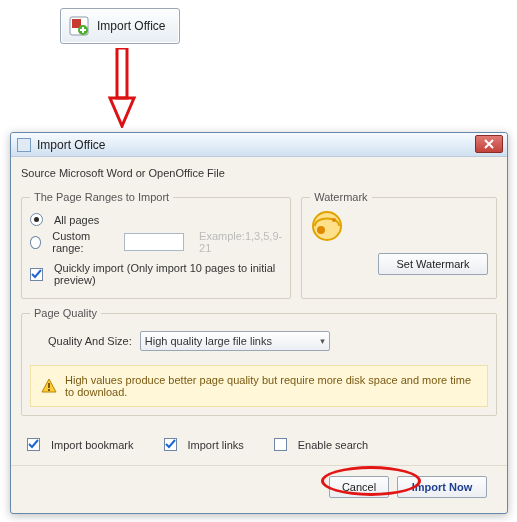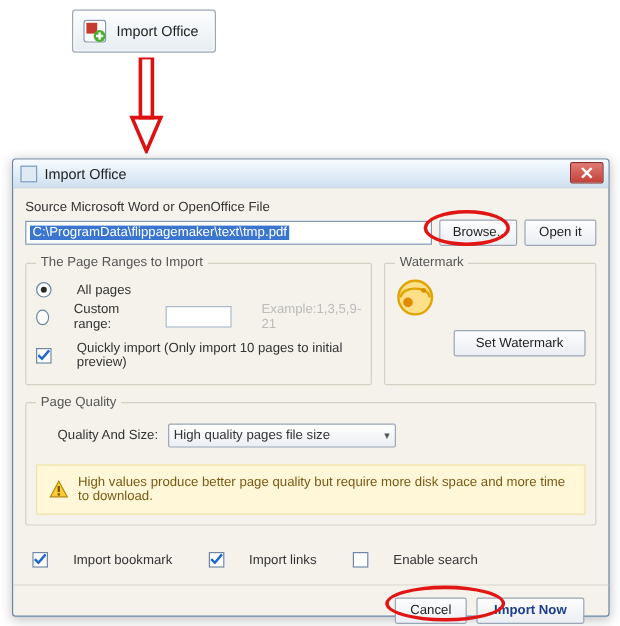--- a/index.html
+++ b/index.html
@@ -62,21 +62,21 @@
   .ring-import { bottom: 2px; right: 76px; width: 100px; height: 30px; }
 
   fieldset {
     border: 1px solid #d6d0c3; border-radius: 2px; margin: 8px 0 0 0;
     padding: 6px 8px 8px 8px;
   }
   legend { font-size: 11px; color: #555; padding: 0 4px; }
   .two-col { display: flex; gap: 10px; }
   .two-col > fieldset:first-child { flex: 1 1 58%; }
   .two-col > fieldset:last-child  { flex: 1 1 42%; }
-  .radio-row, .chk-row { display: flex; align-items: center; gap: 21px; margin: 4px 0; }
+  .radio-row, .chk-row { display: flex; align-items: center; gap: 11px; margin: 4px 0; }
   .chk, .rdo { width: 13px; height: 13px; border: 1px solid #6f87a5; background: #fff; display:inline-flex; align-items:center; justify-content:center; }
   .rdo { border-radius: 50%; }
   .rdo.sel::after { content: ""; width: 5px; height: 5px; background: #2a2a2a; border-radius: 50%; }
   .chk.sel svg { display: block; }
   .chk svg { display: none; }
   .example { color: #bbb; font-size: 11px; margin-left: 4px; }
   .range-input { width: 70px; height: 18px; border: 1px solid #abb8c8; background: #fff; }
 
   .wm-box { display:flex; gap:6px; }
   .wm-icon { width: 34px; height: 34px; }
@@ -130,28 +130,20 @@
     <span class="close">
       <svg width="12" height="10" viewBox="0 0 12 10">
         <line x1="2" y1="1" x2="10" y2="9" stroke="#fff" stroke-width="2"></line>
         <line x1="10" y1="1" x2="2" y2="9" stroke="#fff" stroke-width="2"></line>
       </svg>
     </span>
   </div>
 
   <div class="content content-wrap">
     <div class="src-label">Source Microsoft Word or OpenOffice File</div>
-    <div class="row">
-      <div class="path-input">
-        <span class="seltext">C:\ProgramData\flippagemaker\text\tmp.pdf</span>
-      </div>
-      <div class="btn">Browse..</div>
-      <div class="btn">Open it</div>
-      <div class="ring ring-browse"></div>
-    </div>
 
     <div class="two-col">
       <fieldset>
         <legend>The Page Ranges to Import</legend>
         <div class="radio-row">
           <span class="rdo sel"></span>
           <span>All pages</span>
         </div>
         <div class="radio-row">
           <span class="rdo"></span>
@@ -185,21 +177,21 @@
           <div class="btn" style="min-width:110px;">Set Watermark</div>
         </div>
       </fieldset>
     </div>
 
     <fieldset>
       <legend>Page Quality</legend>
       <div class="quality-row">
         <span>Quality And Size:</span>
         <div class="select">
-          <span>High quality pages file size</span>
+          <span>High quality large file links</span>
           <span class="chev">▾</span>
         </div>
       </div>
       <div class="hint">
         <span class="warn">
           <svg width="16" height="16" viewBox="0 0 16 16">
             <polygon points="8,1 15,14 1,14" fill="#ffcc33" stroke="#b8860b"></polygon>
             <rect x="7" y="5" width="2" height="5" fill="#7a5a12"></rect>
             <rect x="7" y="11" width="2" height="2" fill="#7a5a12"></rect>
           </svg>

